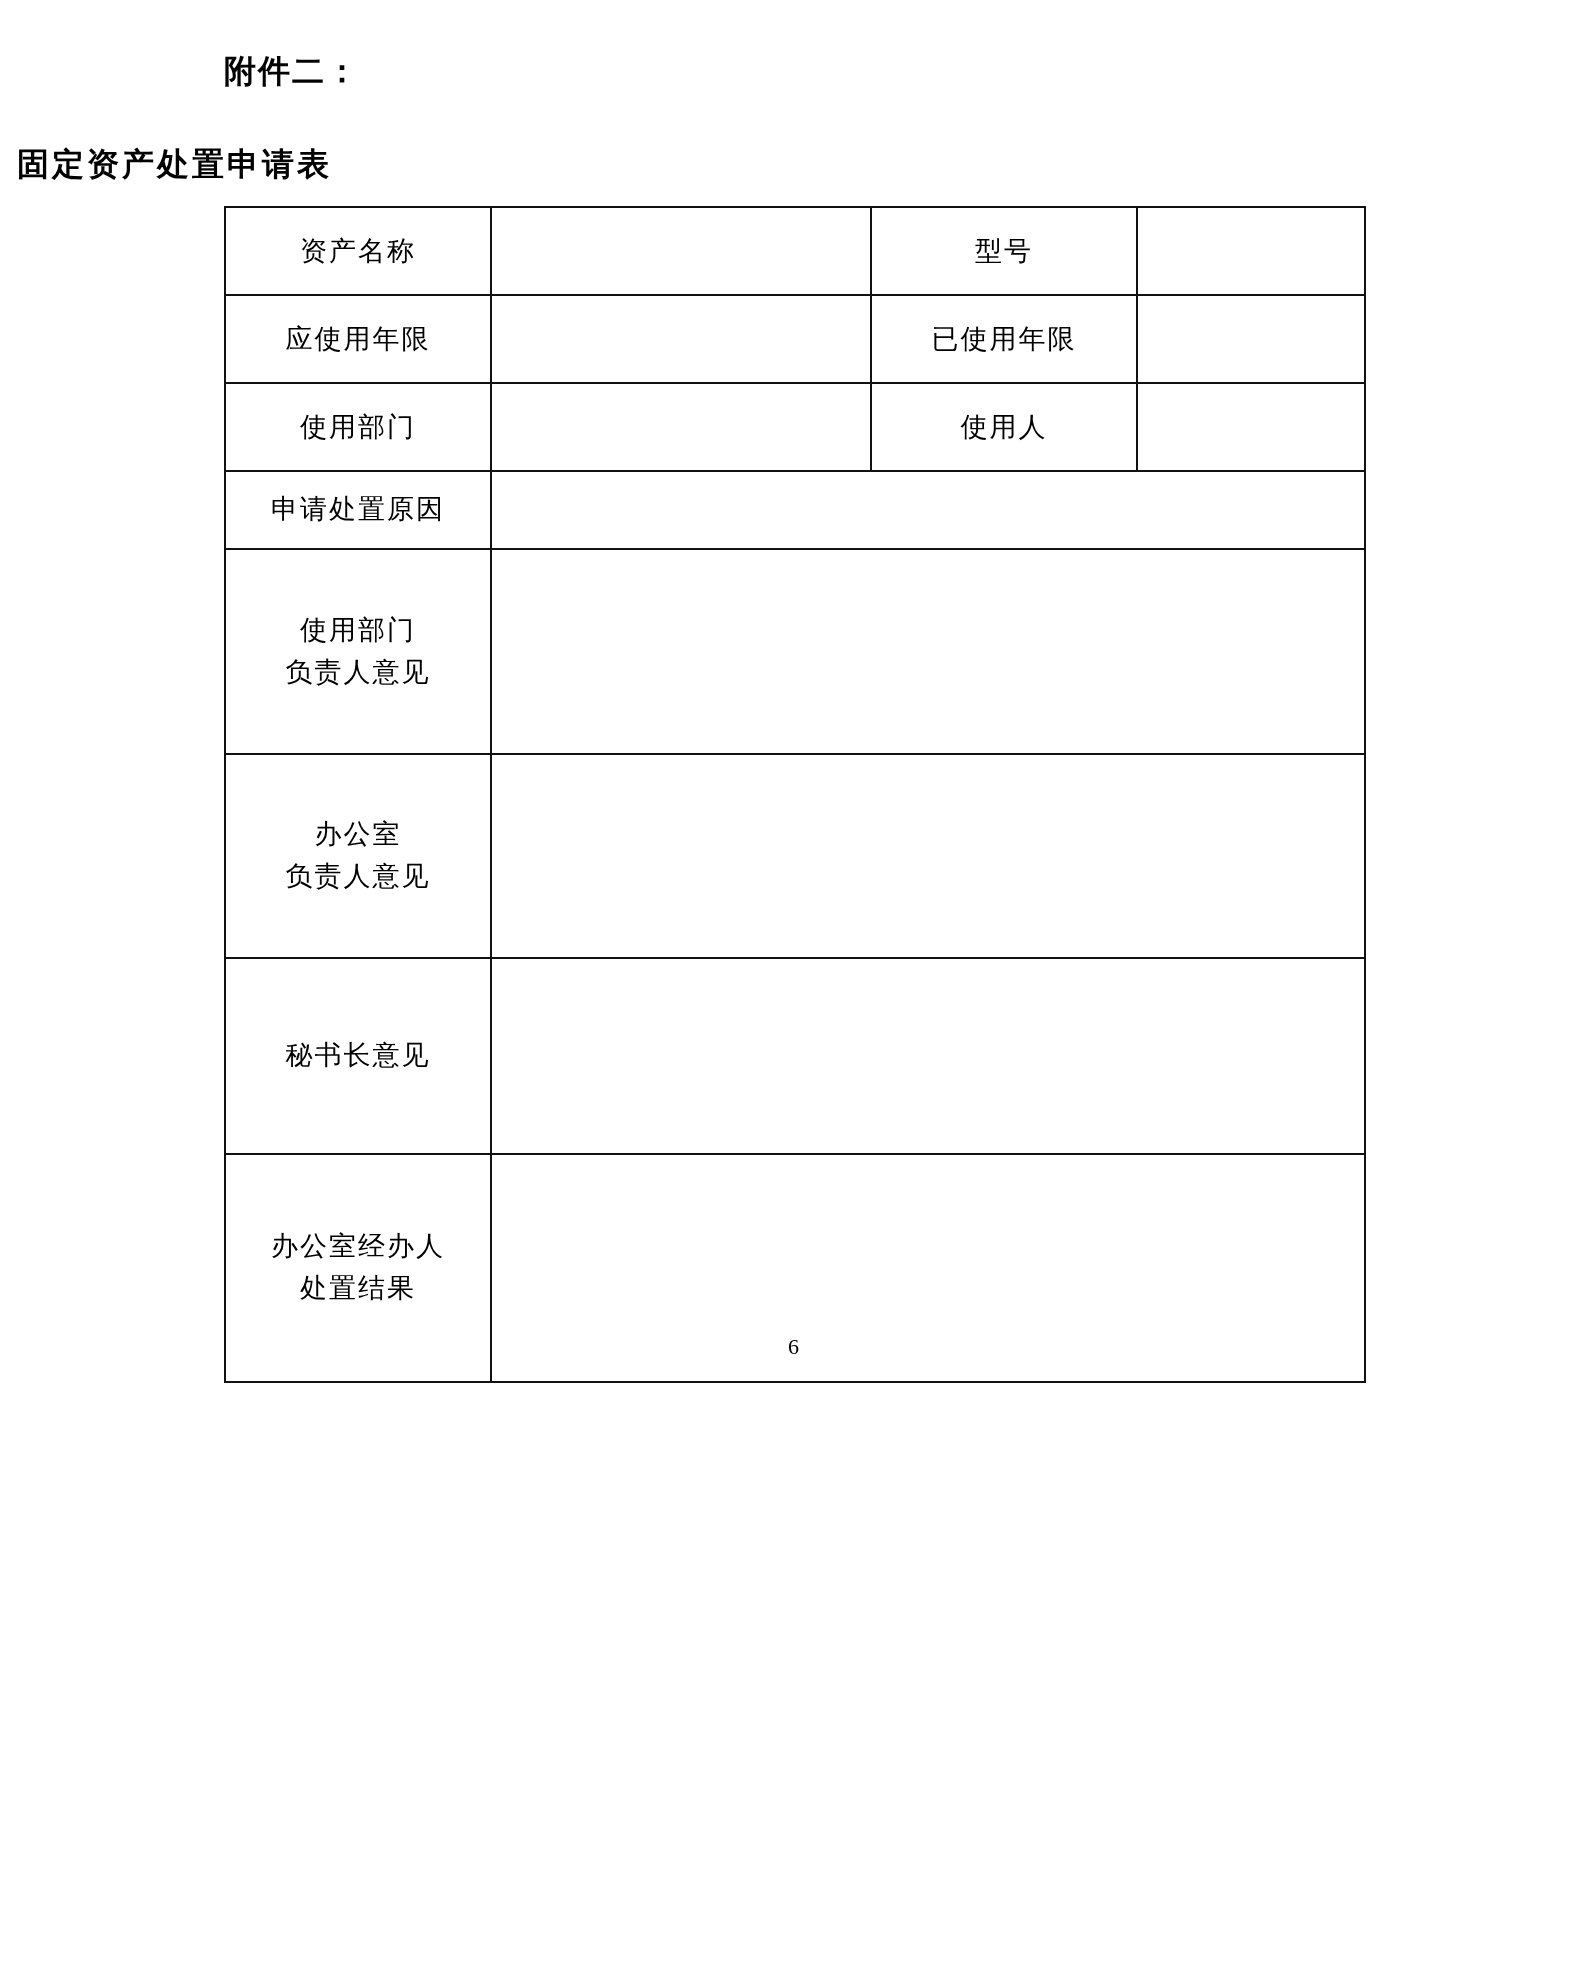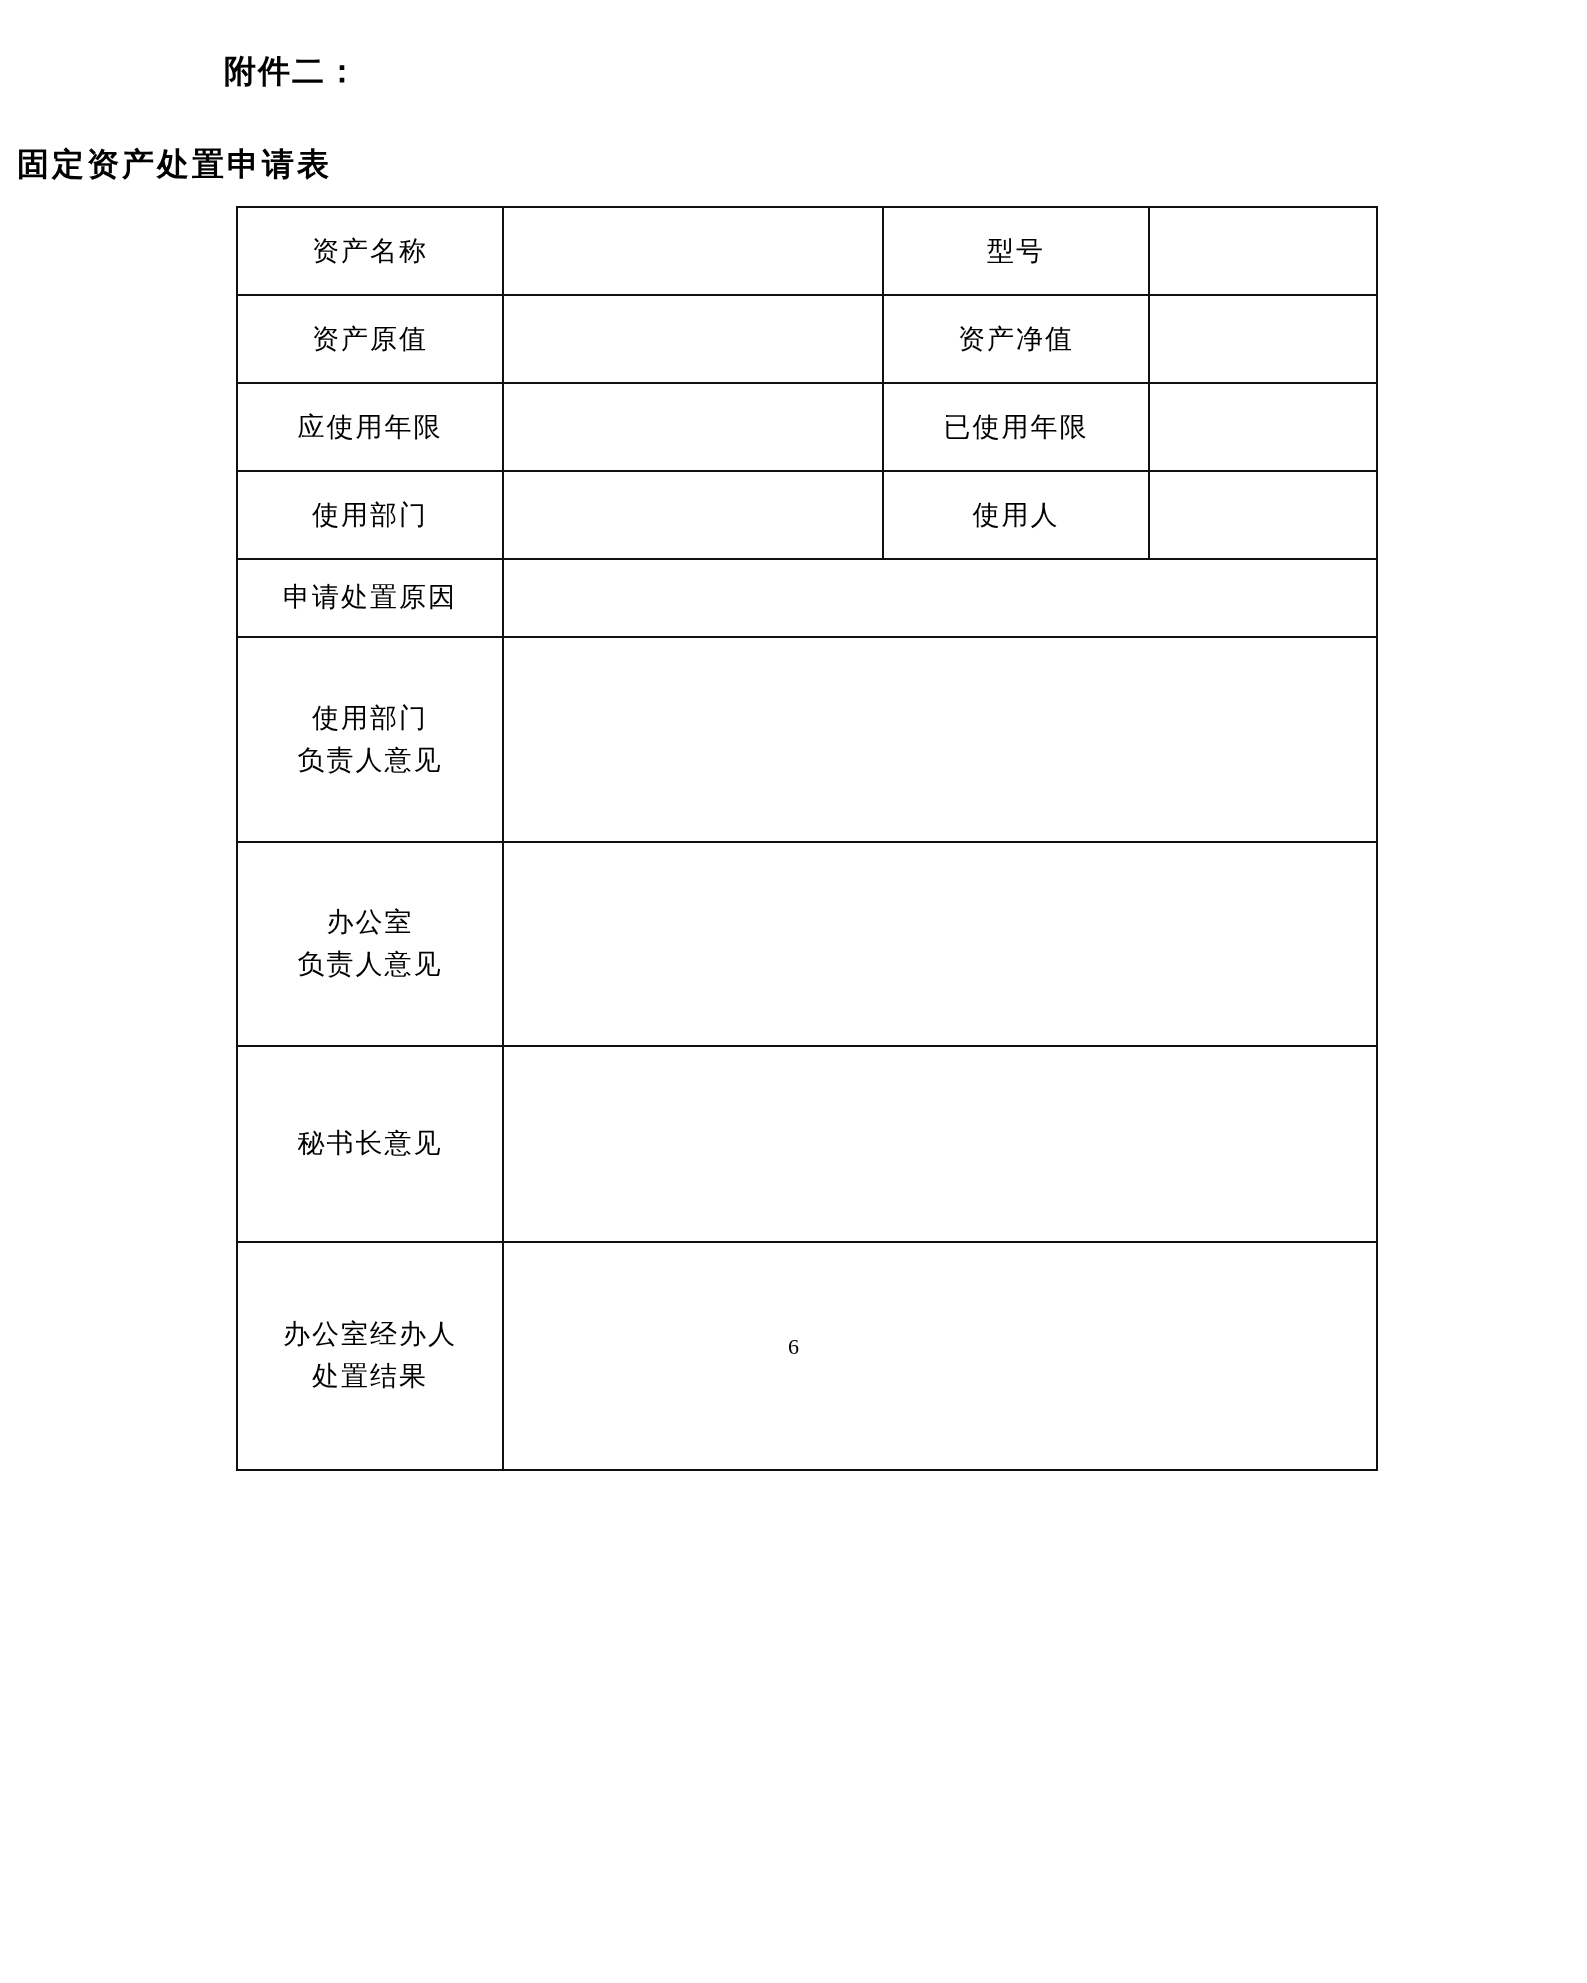--- a/index.html
+++ b/index.html
@@ -45,21 +45,20 @@
   .form-wrap {
     position: absolute;
     left: 224px;
     top: 206px;
     width: 1140px;
   }
   table.form {
     border-collapse: collapse;
     width: 1140px;
     table-layout: fixed;
-    margin-left: 12px;
   }
   table.form td {
     border: 2px solid #111111;
     padding: 0;
     vertical-align: middle;
     font-size: 27px;
     letter-spacing: 2px;
   }
   td.label {
     text-align: center;
@@ -111,26 +110,20 @@
         <col class="col-d">
       </colgroup>
       <tbody>
         <tr class="r-short">
           <td class="label">资产名称</td>
           <td class="value"></td>
           <td class="label">型号</td>
           <td class="value"></td>
         </tr>
         <tr class="r-short">
-          <td class="label">资产原值</td>
-          <td class="value"></td>
-          <td class="label">资产净值</td>
-          <td class="value"></td>
-        </tr>
-        <tr class="r-short">
           <td class="label">应使用年限</td>
           <td class="value"></td>
           <td class="label">已使用年限</td>
           <td class="value"></td>
         </tr>
         <tr class="r-short">
           <td class="label">使用部门</td>
           <td class="value"></td>
           <td class="label">使用人</td>
           <td class="value"></td>

